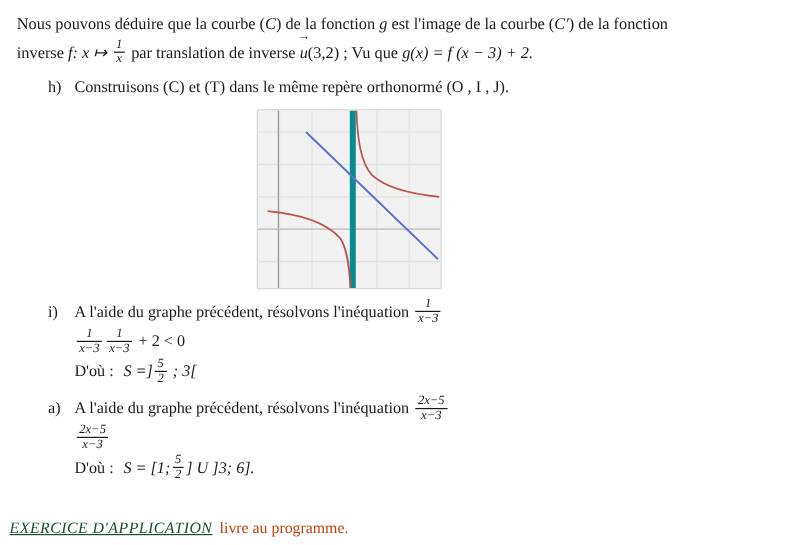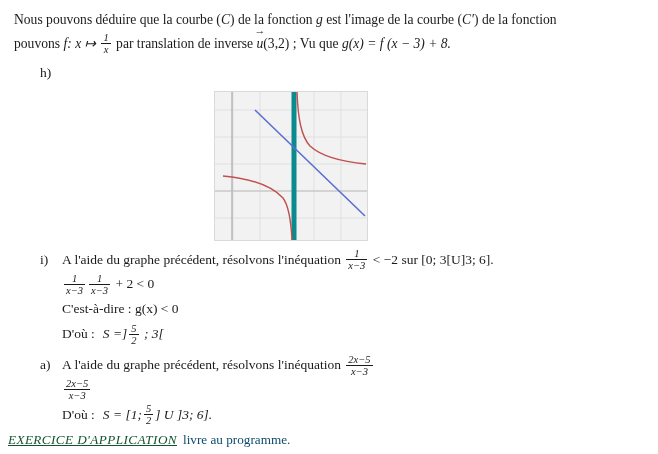--- a/index.html
+++ b/index.html
@@ -101,40 +101,41 @@
     font-size: 13.2px;
   }
   .stamp {
     color: #14532d;
     font-style: italic;
     text-decoration: underline;
     letter-spacing: 0.4px;
     font-family: "Liberation Serif", serif;
   }
   .footer .rest {
-    color: #0c4a6e;
+    color: #c2410c;
     font-style: normal;
     margin-left: 6px;
   }
   .sp { display: inline-block; width: 4px; }
 </style>
 </head>
 <body>
 
 <div class="page">
 
   <div class="para">
     <span>Nous pouvons déduire que la courbe (</span><span class="math">C</span><span>) de la fonction </span><span class="math">g</span><span> est l'image de la courbe (</span><span class="math">C′</span><span>) de la fonction</span>
     <span class="line2">
-      <span>pouvons </span><span class="math">f</span><span class="math">: x ↦ </span><span class="frac"><span class="num math">1</span><span class="den math">x</span></span><span> par translation de inverse </span><span class="vec math">u</span><span>(3,2) ; Vu que </span><span class="math">g(x) = f (x − 3) + 8.</span>
+      <span>inverse </span><span class="math">f</span><span class="math">: x ↦ </span><span class="frac"><span class="num math">1</span><span class="den math">x</span></span><span> par translation de inverse </span><span class="vec math">u</span><span>(3,2) ; Vu que </span><span class="math">g(x) = f (x − 3) + 2.</span>
     </span>
   </div>
 
   <div class="item" style="margin-top:6px;">
     <span class="lbl">h)</span>
+    <span class="body">Construisons (C) et (T) dans le même repère orthonormé (O , I , J).</span>
   </div>
 
   <div class="chart-wrap">
     <div class="chart">
       <svg width="152" height="148" viewBox="0 0 152 148">
 
         <g stroke="#e0e0e0" stroke-width="1">
           <line x1="0" y1="18" x2="152" y2="18"></line>
           <line x1="0" y1="45" x2="152" y2="45"></line>
           <line x1="0" y1="72" x2="152" y2="72"></line>
@@ -156,30 +157,27 @@
 
         <path d="M 8 84 C 30 86, 55 92, 68 106 C 74 114, 76 128, 77 148" fill="none" stroke="#c0504d" stroke-width="1.4"></path>
 
         <path d="M 82 0 C 83 26, 86 44, 95 54 C 108 66, 130 70, 151 72" fill="none" stroke="#c0504d" stroke-width="1.4"></path>
       </svg>
     </div>
   </div>
 
   <div class="item">
     <span class="lbl">i)</span>
-    <span class="body"><span>A l'aide du graphe précédent, résolvons l'inéquation </span><span class="frac"><span class="num math">1</span><span class="den math">x−3</span></span><span> &lt; −2 sur [0; 3[U]3; 6].</span></span>
+    <span class="body"><span>A l'aide du graphe précédent, résolvons l'inéquation </span><span class="frac"><span class="num math">1</span><span class="den math">x−3</span></span></span>
   </div>
 
   <div class="sub">
     <span class="frac"><span class="num math">1</span><span class="den math">x−3</span></span><span class="frac"><span class="num math">1</span><span class="den math">x−3</span></span><span> + 2 &lt; 0</span>
   </div>
 
-  <div class="sub">
-    <span>C'est-à-dire :  g(x) &lt; 0</span>
-  </div>
 
   <div class="sub">
     <span>D'où :</span><span class="sp"></span><span class="sp"></span><span class="math">S =]</span><span class="frac"><span class="num math">5</span><span class="den math">2</span></span><span class="math"> ; 3[</span>
   </div>
 
   <div class="item" style="margin-top:7px;">
     <span class="lbl">a)</span>
     <span class="body"><span>A l'aide du graphe précédent, résolvons l'inéquation </span><span class="frac"><span class="num math">2x−5</span><span class="den math">x−3</span></span></span>
   </div>
 

